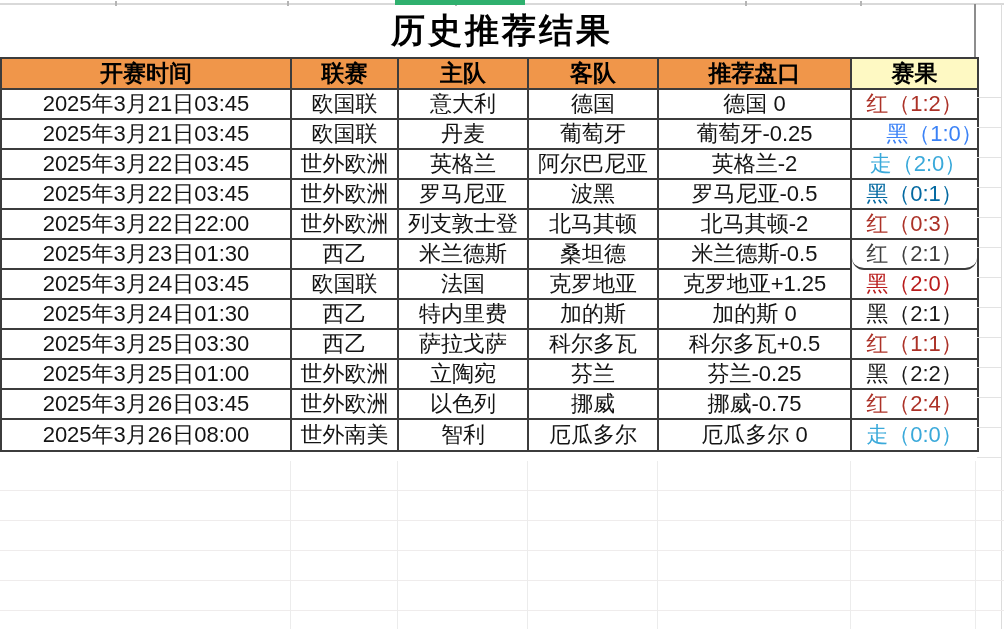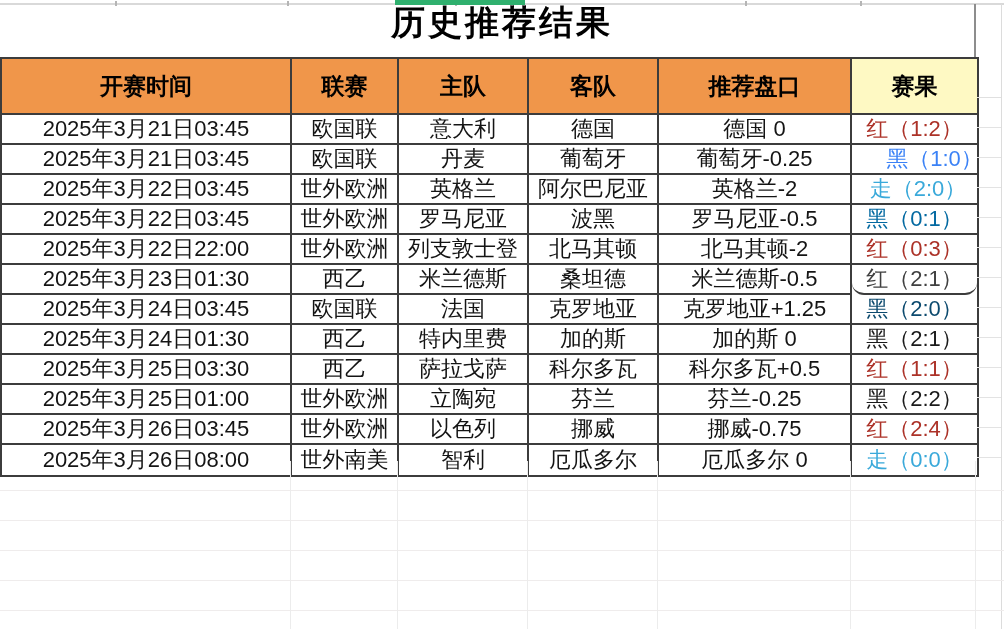--- a/index.html
+++ b/index.html
@@ -6,36 +6,36 @@
   html,body { width:1004px; height:629px; background:#ffffff; overflow:hidden;
               font-family:"Liberation Sans","DejaVu Sans",sans-serif; }
   .screen { position:absolute; top:0; left:0; width:1004px; height:629px; background:#fff; }
 
   
   .top-line { position:absolute; left:0; top:3px; width:1004px; height:2px; }
   .progress-fill { position:absolute; left:395px; top:0; width:130px; height:5px; }
   .tick { position:absolute; top:1px; width:2px; height:5px; background:#b5b5b5; }
 
   
-  .title { position:absolute; left:0; top:0; width:1004px; text-align:center;
+  .title { position:absolute; left:0; top:8px; width:1004px; text-align:center;
            font-size:34px; font-weight:bold; letter-spacing:3px; color:#000; }
 
   
   .v-title-line { position:absolute; left:974px; top:4px; width:2px; height:53px; background:#8d8d8d; }
   .v-far-line   { position:absolute; left:1001px; top:4px; width:1px; height:625px; background:#dcdcdc; }
 
   
   .sheet { position:absolute; left:0; top:57px; width:979px;
            border:2px solid #3c3c3c; display:grid;
            grid-template-columns:290px 107px 130px 130px 193px 125px; background:#fff; }
   .tr { display:contents; }
   .td, .th { border-right:2px solid #3c3c3c; border-bottom:2px solid #3c3c3c;
              display:flex; align-items:center; justify-content:center;
              height:30px; font-size:22px; color:#141414; white-space:nowrap; overflow:hidden; }
-  .th { height:56px; font-size:23px; font-weight:bold; color:#000; }
+  .th { height:31px; font-size:23px; font-weight:bold; color:#000; }
   .tr > :nth-child(6) { border-right:none; }
   .tr:last-child > .td { border-bottom:none; }
 
   
   .empty-grid { position:absolute; left:0; top:461px; width:1004px; height:168px;
     background:repeating-linear-gradient(to bottom, transparent 0px 29px, #efecec 29px 30px); }
   .vline { position:absolute; top:0; bottom:0; width:1px; background:#ececec; }
 
   
   .right-strip { position:absolute; left:977px; top:97px; width:24px; height:364px;
@@ -117,21 +117,21 @@
       <div class="td">桑坦德</div>
       <div class="td">米兰德斯-0.5</div>
       <div class="td" style="color: #404040; border-radius: 12px;">红（2:1）</div>
     </div>
     <div class="tr">
       <div class="td">2025年3月24日03:45</div>
       <div class="td">欧国联</div>
       <div class="td">法国</div>
       <div class="td">克罗地亚</div>
       <div class="td">克罗地亚+1.25</div>
-      <div class="td" style="color: #0c4a6e;">黑（2:0）</div>
+      <div class="td" style="color: #b91c1c;">黑（2:0）</div>
     </div>
     <div class="tr">
       <div class="td">2025年3月24日01:30</div>
       <div class="td">西乙</div>
       <div class="td">特内里费</div>
       <div class="td">加的斯</div>
       <div class="td">加的斯 0</div>
       <div class="td" style="color: rgb(26, 26, 26);">黑（2:1）</div>
     </div>
     <div class="tr">

